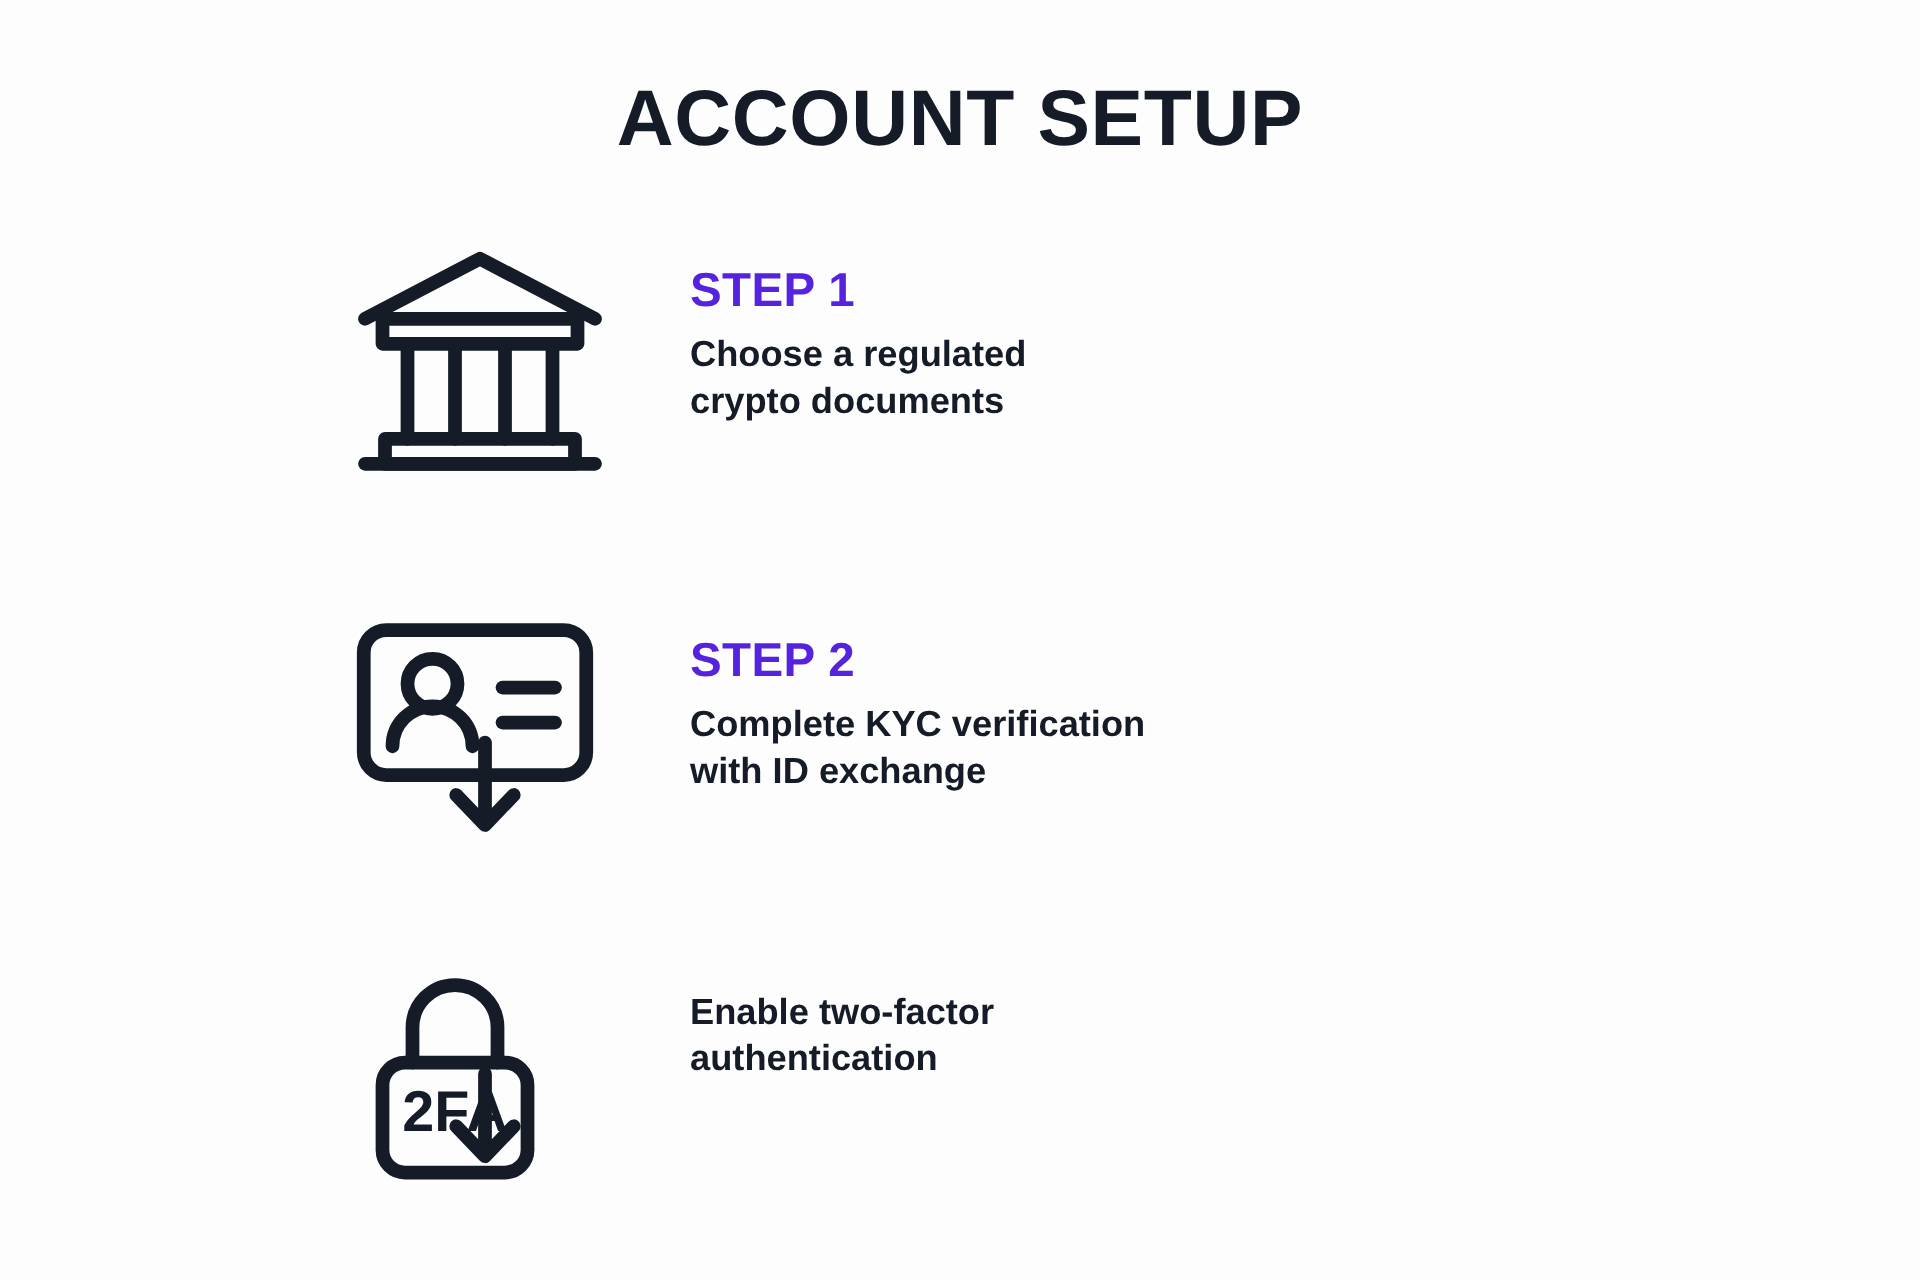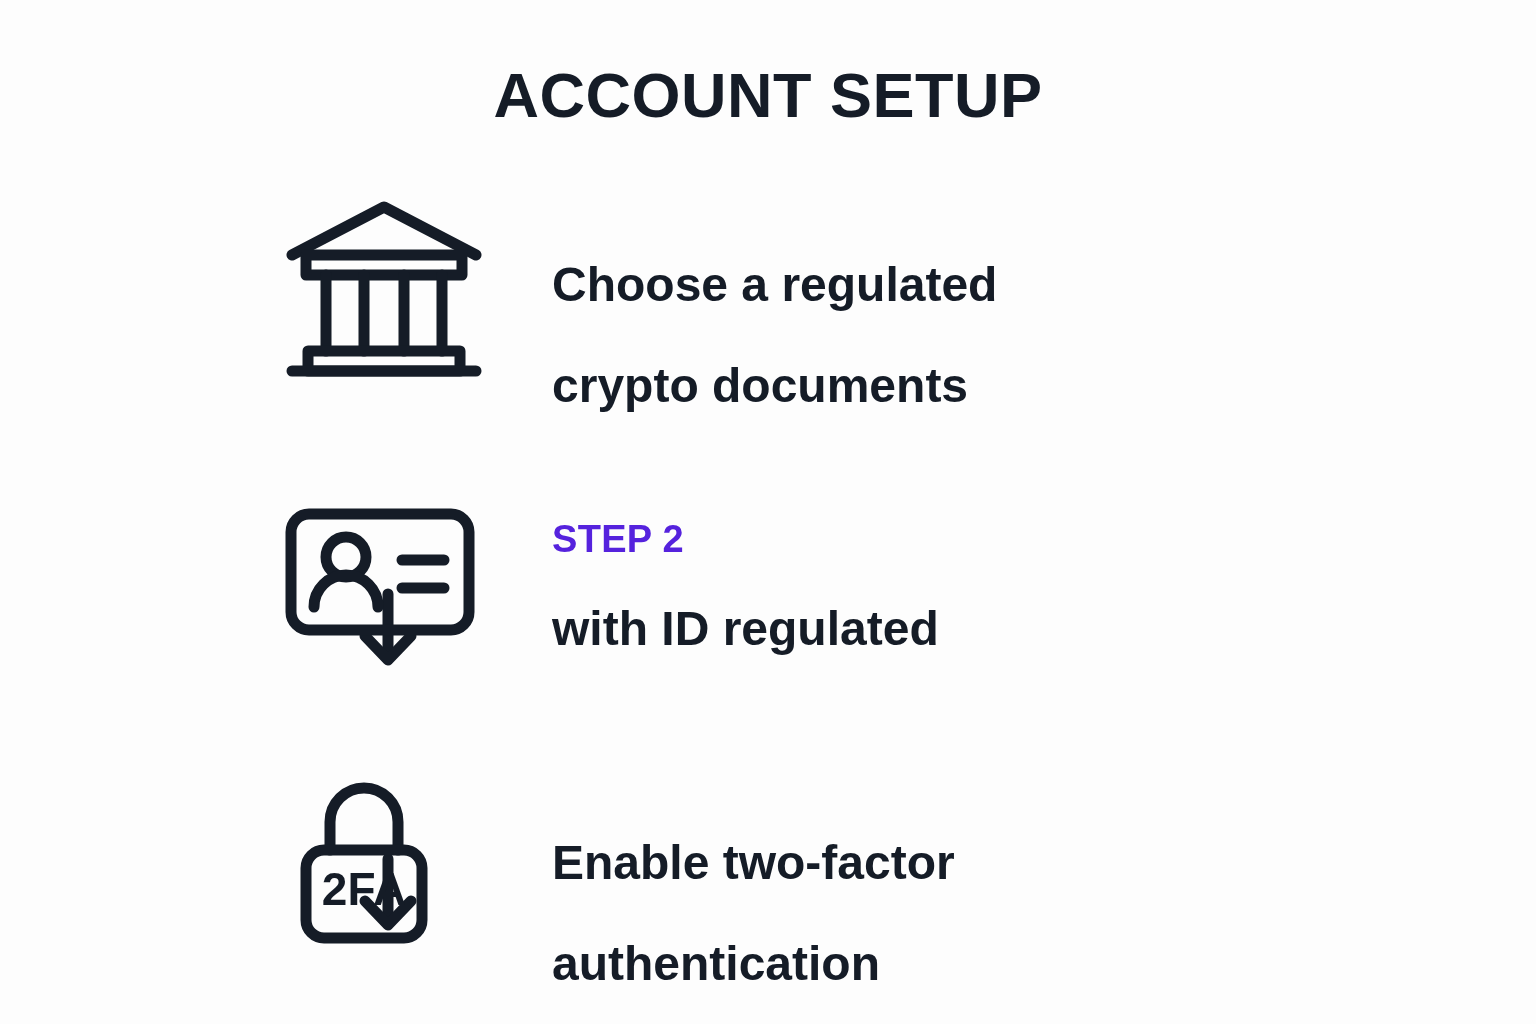--- a/index.html
+++ b/index.html
@@ -45,21 +45,21 @@
     height: 790px;
   }
   .step-row {
     position: absolute;
     left: 284px;
     display: flex;
     flex-direction: row;
     align-items: flex-start;
   }
   .step-row.r1 { top: 0px; }
-  .step-row.r2 { top: 312px; }
+  .step-row.r2 { top: 302px; }
   .step-row.r3 { top: 578px; }
 
   .icon-cell {
     width: 232px;
     height: 200px;
     display: flex;
     align-items: center;
     justify-content: flex-start;
     flex: 0 0 232px;
   }
@@ -76,26 +76,25 @@
   .step-label {
     font-size: 38px;
     font-weight: 700;
     color: #5522dd;
     letter-spacing: 0.3px;
     line-height: 1.0;
     margin-bottom: 14px;
     white-space: nowrap;
   }
   .step-desc {
-    font-size: 48px;
+    font-size: 29px;
     font-weight: 600;
     color: #151c27;
     line-height: 1.28;
     white-space: nowrap;
-    margin-top: 40px;
   }
 
   
   .arrow {
     position: absolute;
     left: 358px;
   }
   .arrow.a1 { top: 398px; }
   .arrow.a2 { top: 663px; }
 
@@ -124,20 +123,21 @@
             <path d="M120 82 L120 158"></path>
             <path d="M158 82 L158 158"></path>
 
             <path d="M24 158 L176 158 L176 178 L24 178 Z"></path>
 
             <path d="M8 178 L192 178"></path>
           </g>
         </svg>
       </div>
       <div class="text-cell t1">
+        <div class="step-label">STEP 1</div>
         <div class="step-desc">Choose a regulated</div>
         <div class="step-desc">crypto documents</div>
       </div>
     </div>
 
     <div class="arrow a1">
       <svg width="60" height="82" viewBox="0 0 60 82">
         <g fill="none" stroke="#151c27" stroke-width="11" stroke-linecap="round" stroke-linejoin="round">
           <path d="M30 6 L30 70"></path>
           <path d="M7 48 L30 72 L53 48"></path>
@@ -152,21 +152,22 @@
             <rect x="7" y="7" width="178" height="116" rx="18" ry="18"></rect>
             <circle cx="62" cy="50" r="20"></circle>
             <path d="M30 100 a32 32 0 0 1 64 0"></path>
             <path d="M118 53 L160 53"></path>
             <path d="M118 81 L160 81"></path>
           </g>
         </svg>
       </div>
       <div class="text-cell t2">
         <div class="step-label">STEP 2</div>
-        <div class="step-desc">with ID regulated</div>
+        <div class="step-desc">Complete KYC verification</div>
+        <div class="step-desc">with ID exchange</div>
       </div>
     </div>
 
     <div class="arrow a2">
       <svg width="60" height="82" viewBox="0 0 60 82">
         <g fill="none" stroke="#151c27" stroke-width="11" stroke-linecap="round" stroke-linejoin="round">
           <path d="M30 6 L30 70"></path>
           <path d="M7 48 L30 72 L53 48"></path>
         </g>
       </svg>

